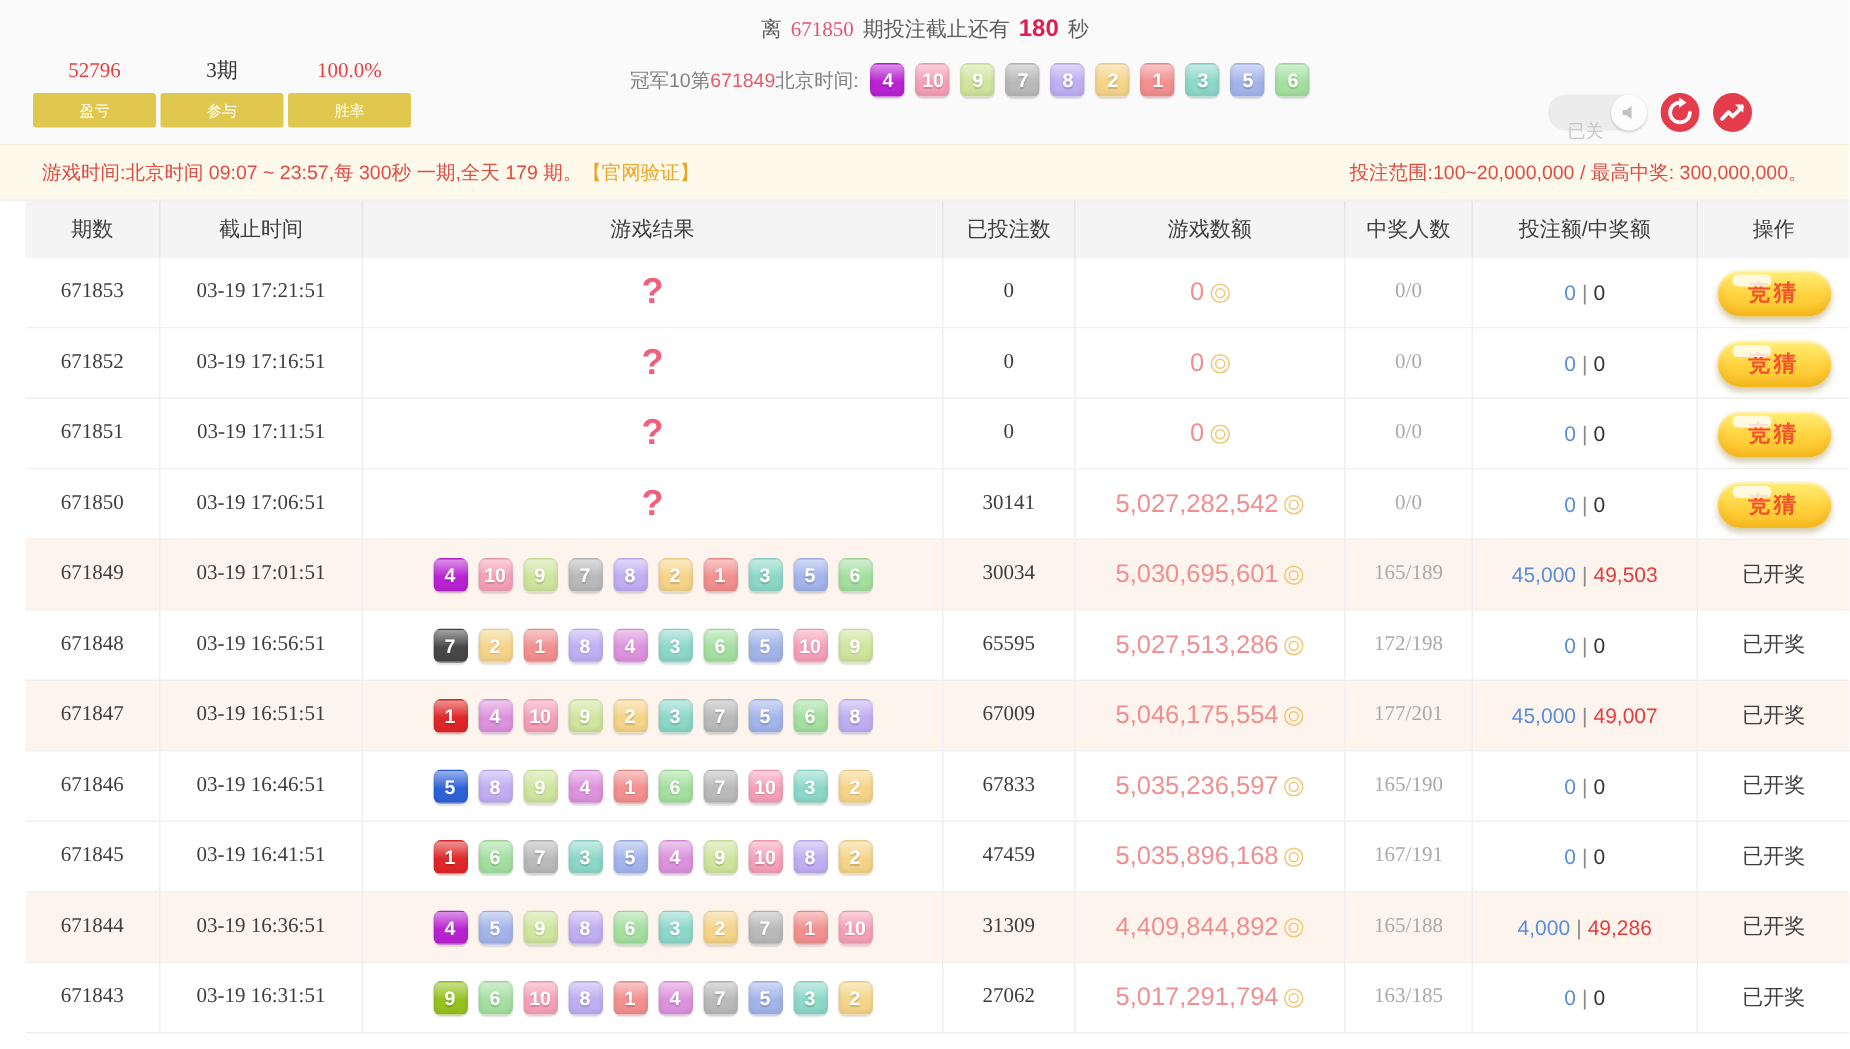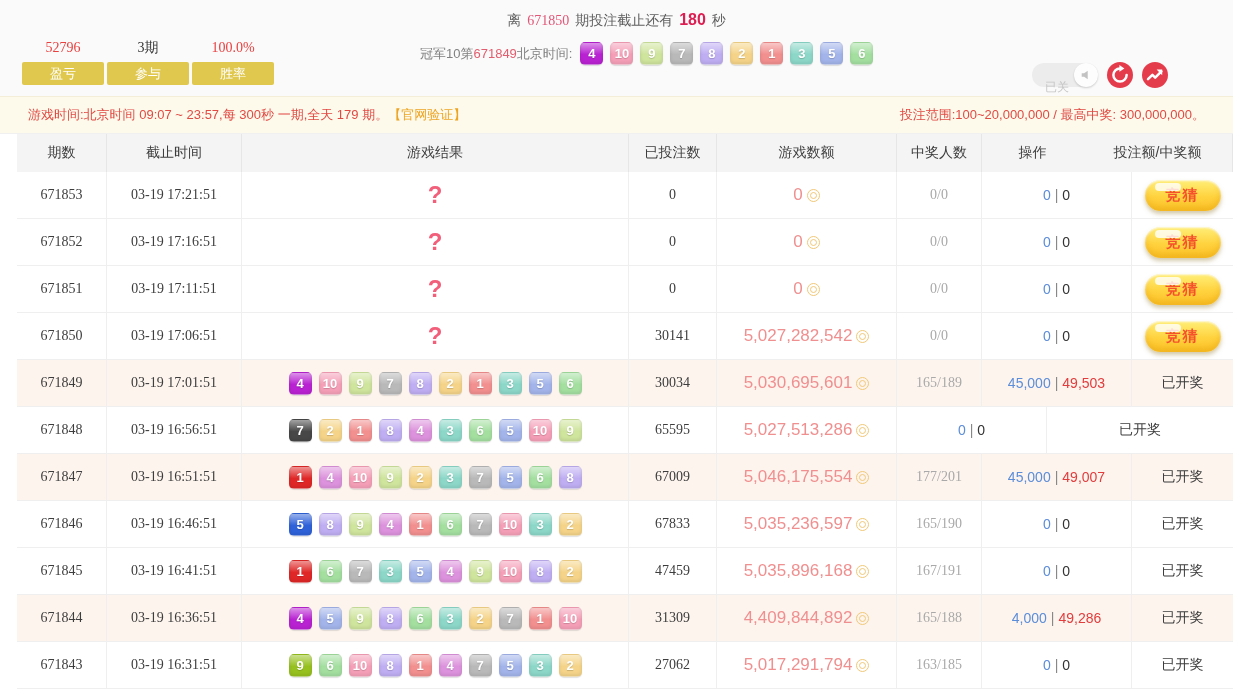--- a/index.html
+++ b/index.html
@@ -13,21 +13,21 @@
     padding-top:11px; font-size:14px; color:#5e5e5e; }
   .countdown .num { color:#e25577; }
   .countdown .big { color:#dc1e52; font-weight:bold; font-size:16px; }
 
   .stats { position:absolute; left:22px; top:36px; display:flex; gap:3px; }
   .stat-col { width:82px; display:flex; flex-direction:column; align-items:center; }
   .stat-value { font-size:14px; height:26px; line-height:24px;
     font-family:"Liberation Serif","DejaVu Serif",serif; color:#333; }
   .stat-value.red { color:var(--accent-red); }
   .stat-btn { width:82px; height:23px; border:none; background:var(--gold-btn); color:#fff;
-    font-size:13px; border-radius:2px; cursor:pointer; font-family:inherit; }
+    font-size:10px; border-radius:2px; cursor:pointer; font-family:inherit; }
 
   .latest-result { position:absolute; left:420px; top:42px; display:flex; align-items:center; }
   .latest-label { font-size:13px; color:#808080; white-space:nowrap; }
   .latest-label .num { color:#e25d6e; }
   .latest-balls { display:flex; gap:7px; margin-left:8px; }
 
   .controls { position:absolute; right:65px; top:62px; display:flex; align-items:center; gap:9px; }
   .toggle { width:66px; height:24px; background:#ececec; border-radius:12px; position:relative;
     cursor:pointer; border:none; }
   .toggle-label { position:absolute; left:13px; top:16px; font-size:12px; color:#c6c6c6; }
@@ -157,22 +157,22 @@
 </div>
 
 <div class="gtable">
   <div class="thead">
     <div class="tcell col-period">期数</div>
     <div class="tcell col-deadline">截止时间</div>
     <div class="tcell col-result">游戏结果</div>
     <div class="tcell col-bets">已投注数</div>
     <div class="tcell col-amount">游戏数额</div>
     <div class="tcell col-winners">中奖人数</div>
+    <div class="tcell col-betwin">投注额/中奖额</div>
     <div class="tcell col-action">操作</div>
-    <div class="tcell col-betwin">投注额/中奖额</div>
   </div>
   <div>
       <div class="trow">
         <div class="tcell col-period serif">671853</div>
         <div class="tcell col-deadline serif">03-19 17:21:51</div>
         <div class="tcell col-result">
           <span class="qmark">?</span>
         </div>
         <div class="tcell col-bets serif">0</div>
         <div class="tcell col-amount">
@@ -295,20 +295,21 @@
           <span class="ball" style="background-color: rgb(164, 223, 160);">6</span>
           <span class="ball" style="background-color: rgb(163, 180, 234);">5</span>
           <span class="ball" style="background-color: rgb(245, 160, 184);">10</span>
           <span class="ball" style="background-color: rgb(207, 228, 157);">9</span>
         </div>
         <div class="tcell col-bets serif">65595</div>
         <div class="tcell col-amount">
           <span class="amount-text">5,027,513,286</span>
           <span class="coin"></span>
         </div>
+        <div class="tcell col-winners serif muted">172/198</div>
         <div class="tcell col-betwin">
           <span class="bet-val">0</span>
           <span class="sep">|</span>
           <span class="win-val">0</span>
         </div>
         <div class="tcell col-action">
           <span>已开奖</span>
         </div>
       </div>
       <div class="trow hl">

